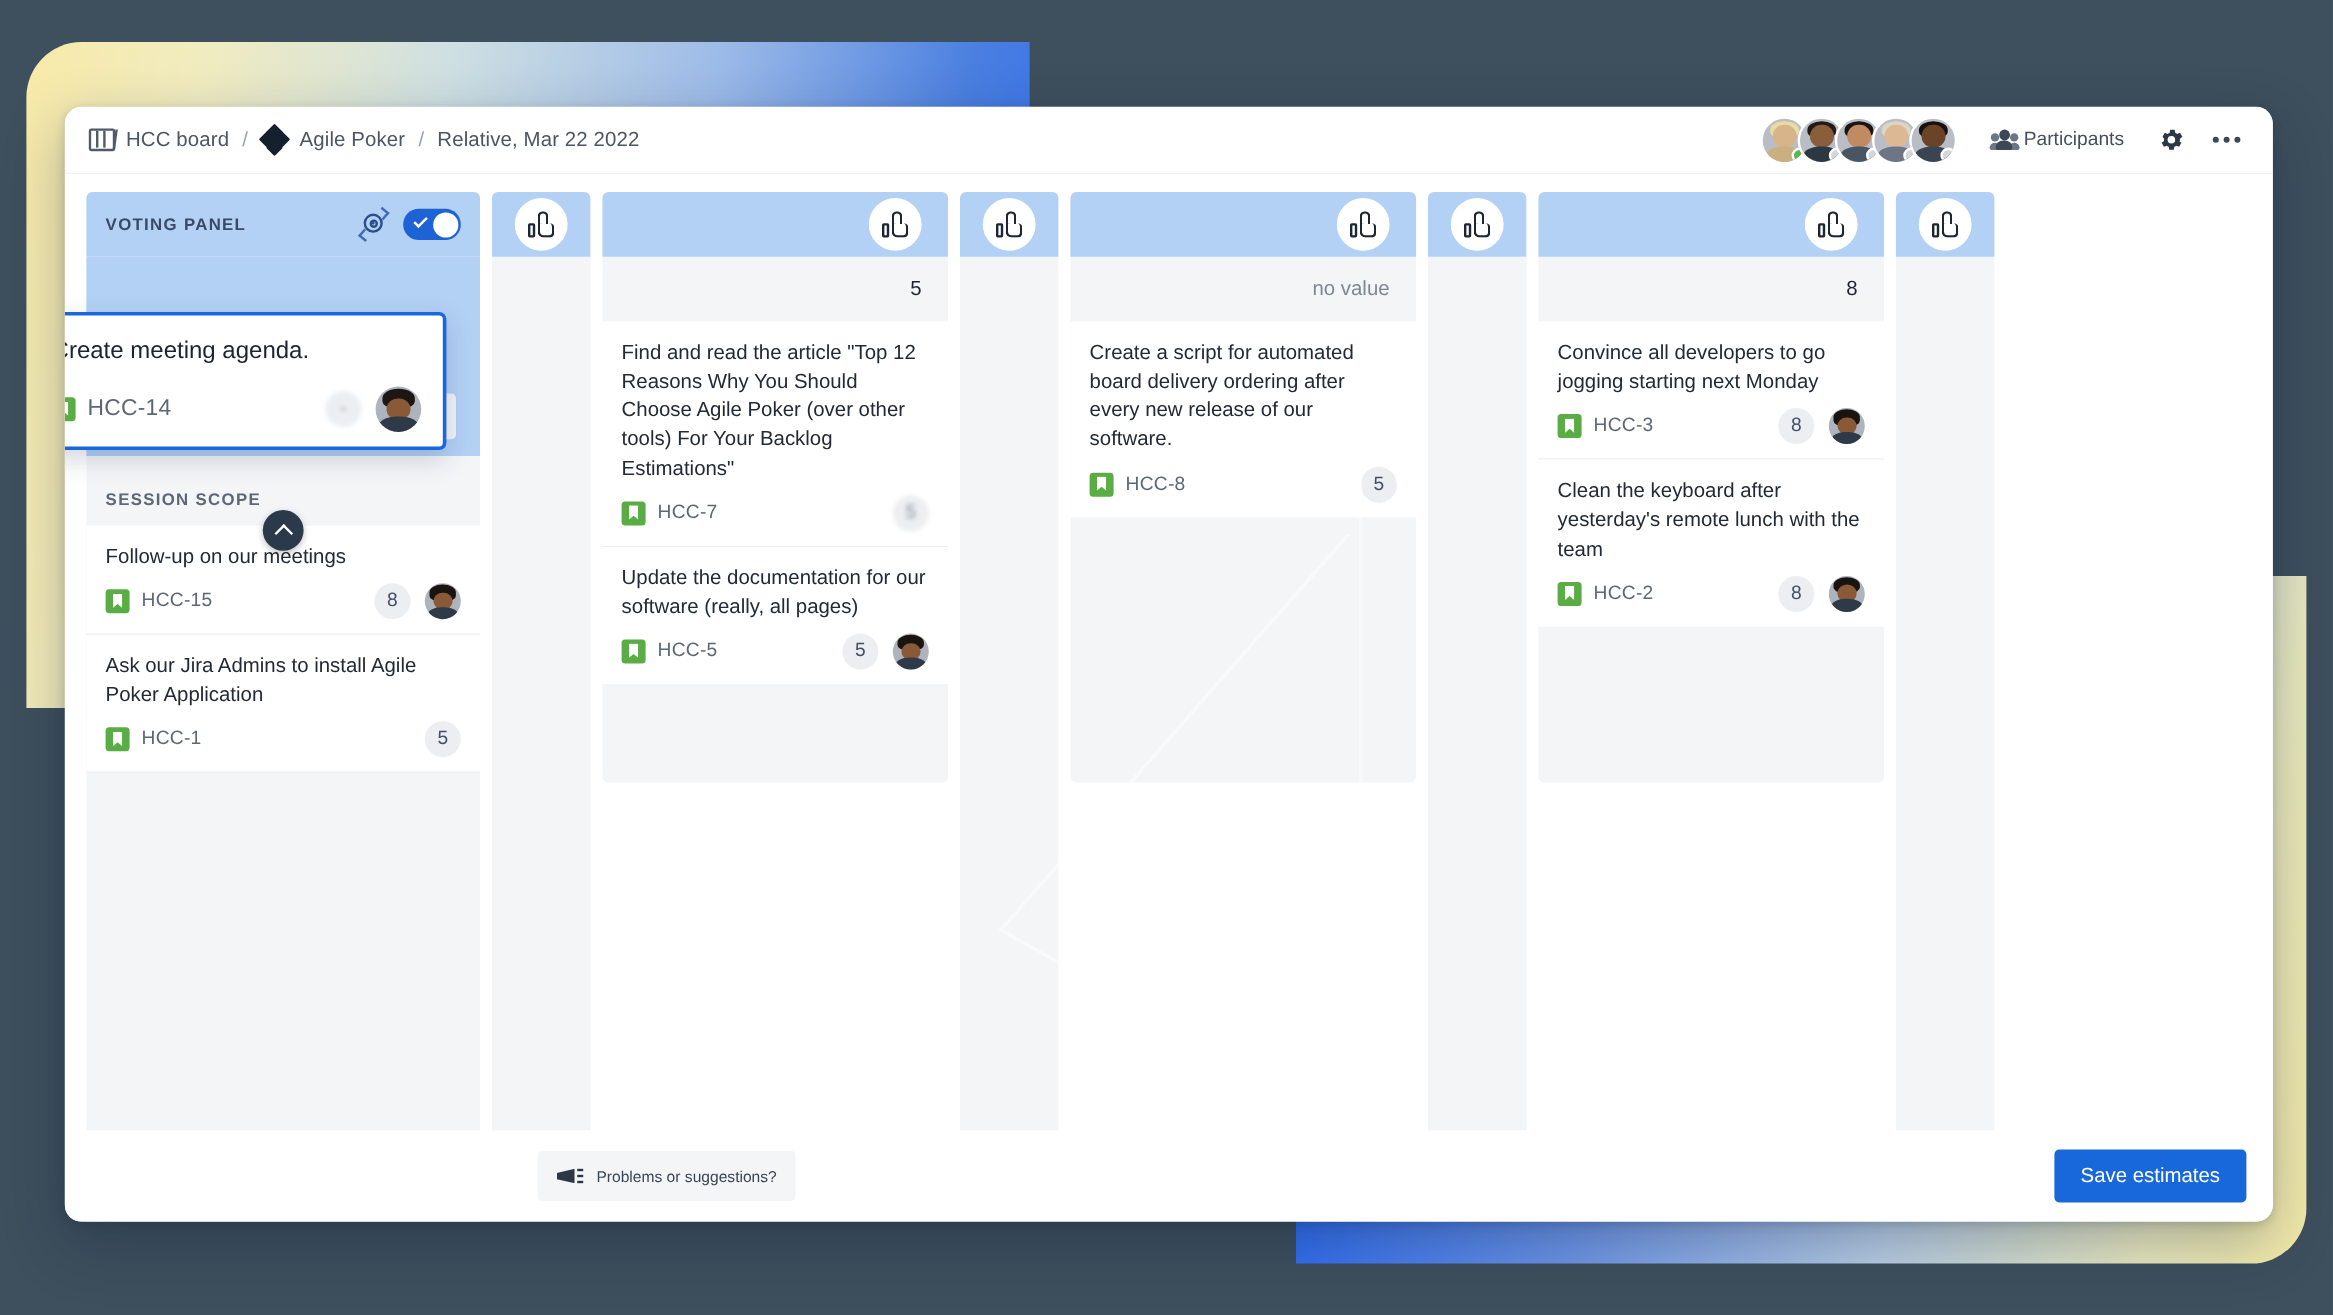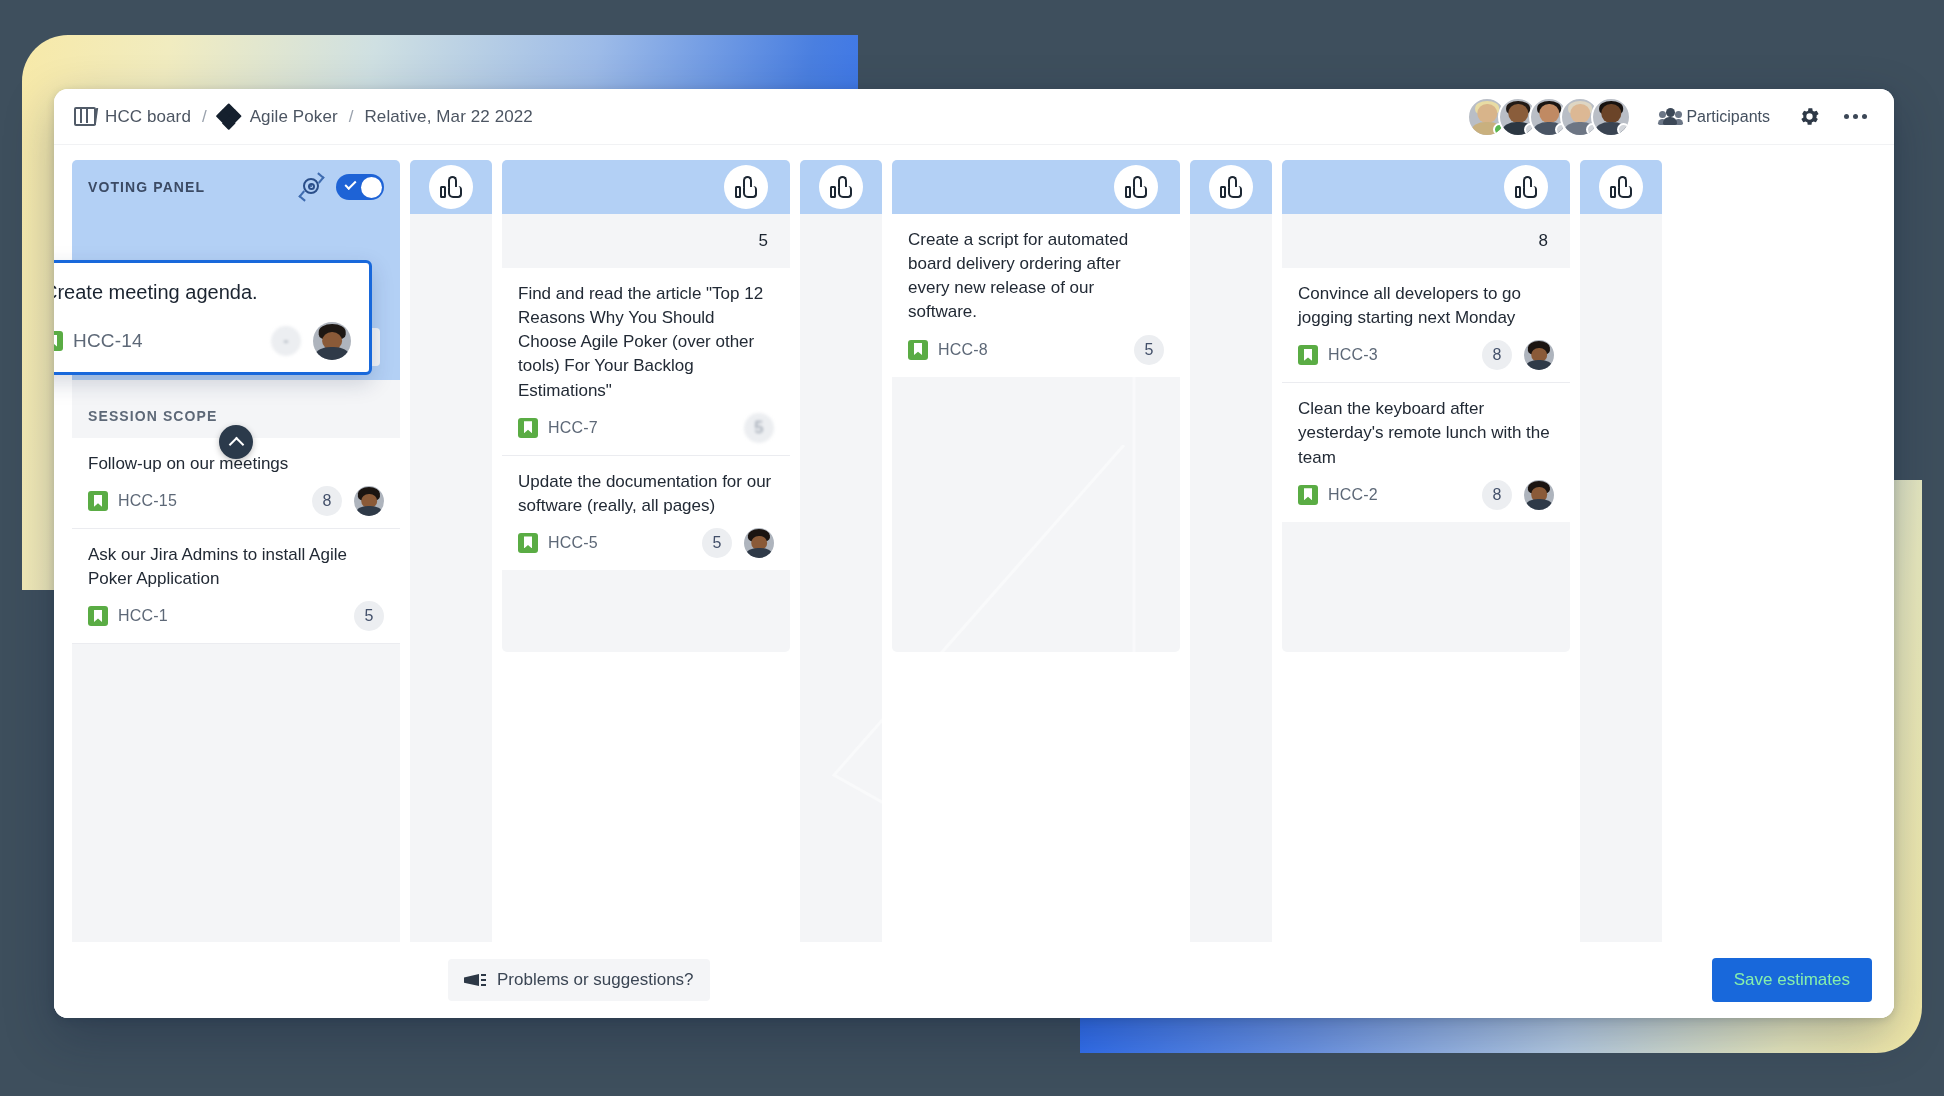--- a/index.html
+++ b/index.html
@@ -261,38 +261,38 @@
   .bottombar {
     position: absolute; left: 0; right: 0; bottom: 0;
     height: 76px;
     display: flex; align-items: center;
     padding: 0 22px 0 394px;
     background: #fff;
   }
   .feedback-btn {
     display: flex; align-items: center; gap: 11px;
     height: 42px; padding: 0 16px; border: none; border-radius: 4px;
-    background: #f4f5f7; color: #3b4654; font-size: 17px; cursor: pointer;
+    background: #f4f5f7; color: #3b4654; font-size: 13px; cursor: pointer;
     font-family: inherit; white-space: nowrap;
   }
   .icon-megaphone { width: 22px; height: 16px; position: relative; display: inline-block; }
   .icon-megaphone .cone {
     position: absolute; left: 0; top: 2px; width: 15px; height: 12px;
     background: #2d3846; clip-path: polygon(0 30%, 100% 0, 100% 100%, 0 72%);
   }
   .icon-megaphone .l1, .icon-megaphone .l2, .icon-megaphone .l3 {
     position: absolute; right: 0; width: 5px; height: 1.8px; background: #2d3846;
   }
   .icon-megaphone .l1 { top: 2px; }
   .icon-megaphone .l2 { top: 7px; }
   .icon-megaphone .l3 { top: 12px; }
   .save-btn {
     margin-left: auto;
     height: 44px; padding: 0 22px; border: none; border-radius: 4px;
-    background: #1868db; color: #86efac; font-size: 17px; cursor: pointer;
+    background: #1868db; color: #ffffff; font-size: 17px; cursor: pointer;
     font-family: inherit; white-space: nowrap;
   }
 
   
   .artifact { position: absolute; pointer-events: none; z-index: 12; opacity: .55; }
 </style>
 </head>
 <body>
 
 <div class="backdrop-top"></div>
@@ -544,20 +544,21 @@
           <div class="col-head">
             <span class="thumb-circle">
               <span class="thumb">
                 <span class="pad"></span>
                 <span class="hand"></span>
                 <span class="up"></span>
               </span>
             </span>
           </div>
           <div class="col-body">
+            <div class="col-value muted">no value</div>
             <div class="col-cards">
               <div class="card">
                 <div class="t">Create a script for automated board delivery ordering after every new release of our software.</div>
                 <div class="meta">
                   <span class="key-wrap">
                     <span class="key-icon"></span>
                     <span class="key-text">HCC-8</span>
                   </span>
                   <span class="meta-right">
                     <span class="badge">5</span>

